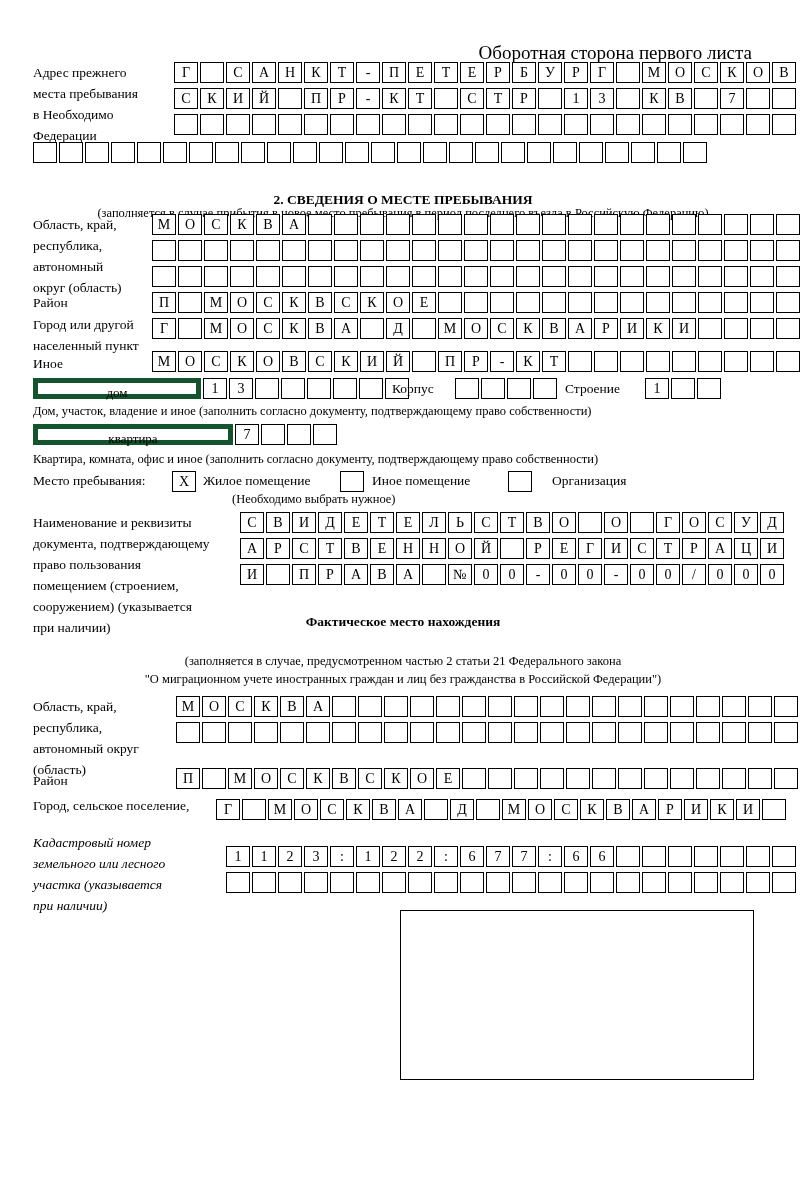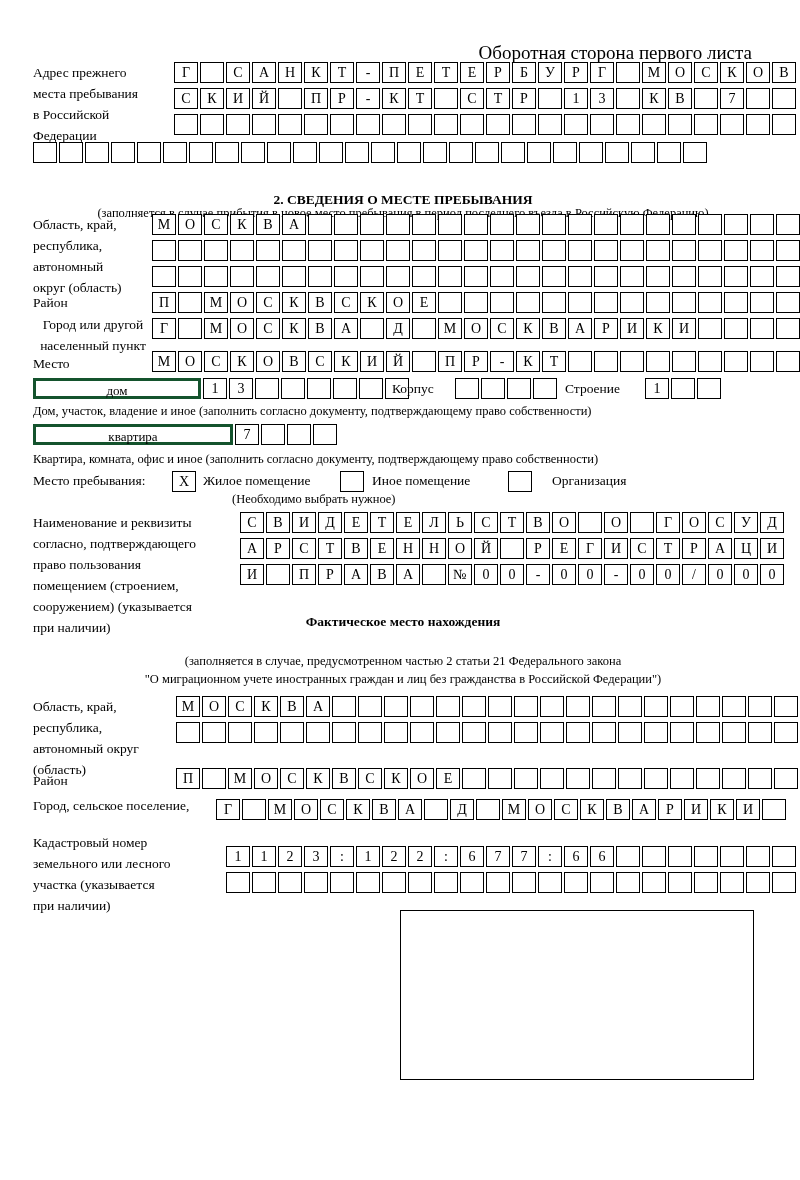--- a/index.html
+++ b/index.html
@@ -30,21 +30,21 @@
     margin-right:2px;
     box-sizing:border-box;
     text-align:center;
     font-size:14px;
     line-height:19px;
     font-family:"Liberation Serif", serif;
     background:#fff;
   }
 
   .wbox {
-    border:3px solid #14532d;
+    border:5px solid #14532d;
     box-sizing:border-box;
     height:21px;
     font-size:13px;
     line-height:19px;
     text-align:center;
   }
 
   .row { position:absolute; }
 
   .bigbox {
@@ -60,21 +60,21 @@
 </head>
 <body>
 
 <div class="page">
 
   <div class="hdr-right">Оборотная сторона первого листа</div>
 
   <div class="row" style="left:33px; top:62px; width:145px;">
     <div class="lbl">Адрес прежнего</div>
     <div class="lbl">места пребывания</div>
-    <div class="lbl">в Российской</div>
+    <div class="lbl">в Необходимо</div>
     <div class="lbl">Федерации</div>
   </div>
 
   <div class="row boxrow" style="left:174px; top:62px;">
     <div class="bx">Г</div>
     <div class="bx"></div>
     <div class="bx">С</div>
     <div class="bx">А</div>
     <div class="bx">Н</div>
     <div class="bx">К</div>
@@ -298,21 +298,21 @@
     <div class="bx"></div>
     <div class="bx"></div>
     <div class="bx"></div>
     <div class="bx"></div>
     <div class="bx"></div>
     <div class="bx"></div>
     <div class="bx"></div>
     <div class="bx"></div>
   </div>
 
-  <div class="row" style="left:33px; top:314px; width:120px;text-align:center;">
+  <div class="row" style="left:33px; top:314px; width:120px;">
     <div class="lbl">Город или другой</div>
     <div class="lbl">населенный пункт</div>
   </div>
   <div class="row boxrow" style="left:152px; top:318px;">
     <div class="bx">Г</div>
     <div class="bx"></div>
     <div class="bx">М</div>
     <div class="bx">О</div>
     <div class="bx">С</div>
     <div class="bx">К</div>
@@ -330,21 +330,21 @@
     <div class="bx">Р</div>
     <div class="bx">И</div>
     <div class="bx">К</div>
     <div class="bx">И</div>
     <div class="bx"></div>
     <div class="bx"></div>
     <div class="bx"></div>
     <div class="bx"></div>
   </div>
 
-  <div class="row lbl" style="left:33px; top:353px;">Место</div>
+  <div class="row lbl" style="left:33px; top:353px;">Иное</div>
   <div class="row boxrow" style="left:152px; top:351px;">
     <div class="bx">М</div>
     <div class="bx">О</div>
     <div class="bx">С</div>
     <div class="bx">К</div>
     <div class="bx">О</div>
     <div class="bx">В</div>
     <div class="bx">С</div>
     <div class="bx">К</div>
     <div class="bx">И</div>
@@ -407,21 +407,21 @@
   <div class="row bx" style="left:172px; top:471px;">Х</div>
   <div class="row lbl" style="left:203px; top:470px;">Жилое помещение</div>
   <div class="row bx" style="left:340px; top:471px;"></div>
   <div class="row lbl" style="left:372px; top:470px;">Иное помещение</div>
   <div class="row bx" style="left:508px; top:471px;"></div>
   <div class="row lbl" style="left:552px; top:470px;">Организация</div>
   <div class="row lbl-sm" style="left:232px; top:490px;">(Необходимо выбрать нужное)</div>
 
   <div class="row" style="left:33px; top:512px; width:205px;">
     <div class="lbl">Наименование и реквизиты</div>
-    <div class="lbl">согласно, подтверждающего</div>
+    <div class="lbl">документа, подтверждающему</div>
     <div class="lbl">право пользования</div>
     <div class="lbl">помещением (строением,</div>
     <div class="lbl">сооружением) (указывается</div>
     <div class="lbl">при наличии)</div>
   </div>
 
   <div class="row boxrow" style="left:240px; top:512px;">
     <div class="bx">С</div>
     <div class="bx">В</div>
     <div class="bx">И</div>
@@ -604,21 +604,21 @@
     <div class="bx">К</div>
     <div class="bx">В</div>
     <div class="bx">А</div>
     <div class="bx">Р</div>
     <div class="bx">И</div>
     <div class="bx">К</div>
     <div class="bx">И</div>
     <div class="bx"></div>
   </div>
 
-  <div class="row" style="left:33px; top:832px; width:190px;">
+  <div class="row" style="left:33px; top:832px; width:190px;font-style:italic;">
     <div class="lbl">Кадастровый номер</div>
     <div class="lbl">земельного или лесного</div>
     <div class="lbl">участка (указывается</div>
     <div class="lbl">при наличии)</div>
   </div>
   <div class="row boxrow" style="left:226px; top:846px;">
     <div class="bx">1</div>
     <div class="bx">1</div>
     <div class="bx">2</div>
     <div class="bx">3</div>

